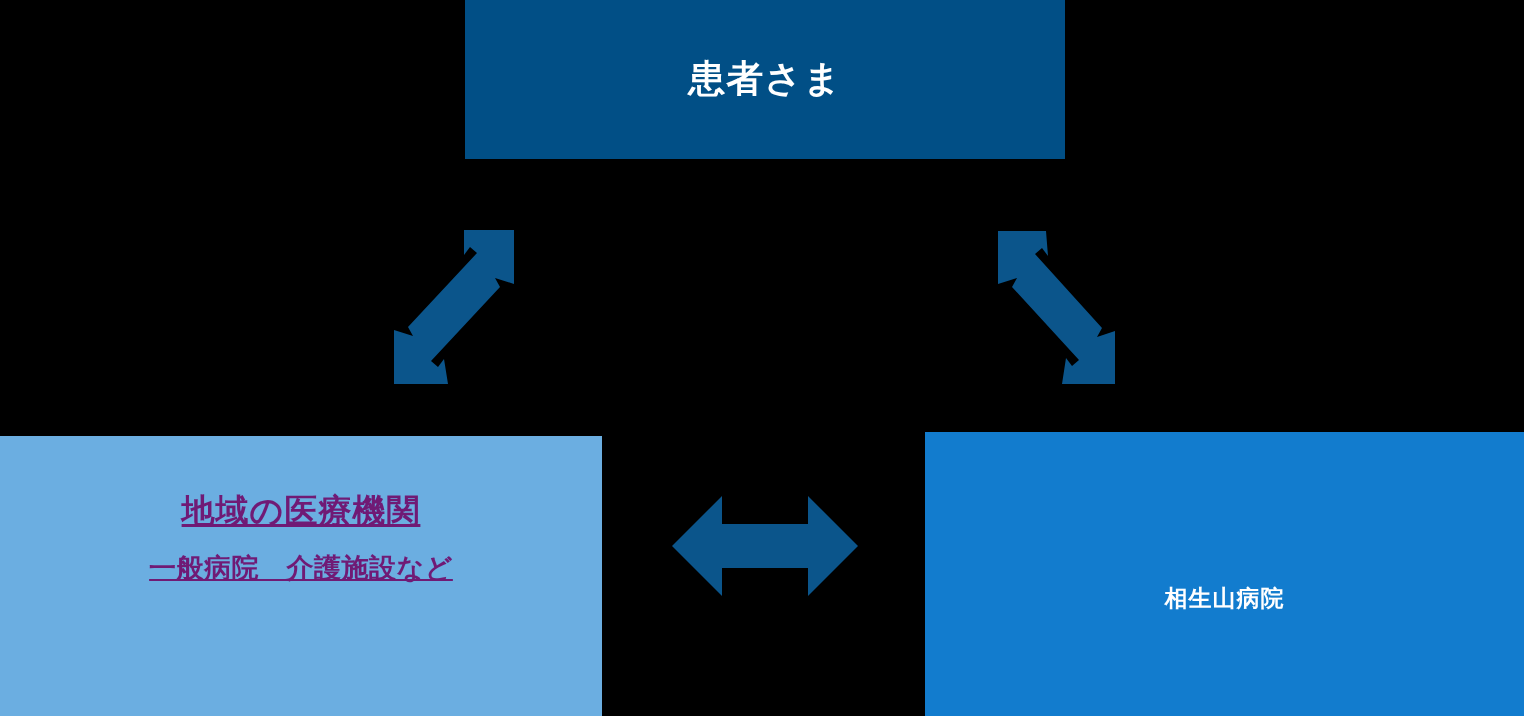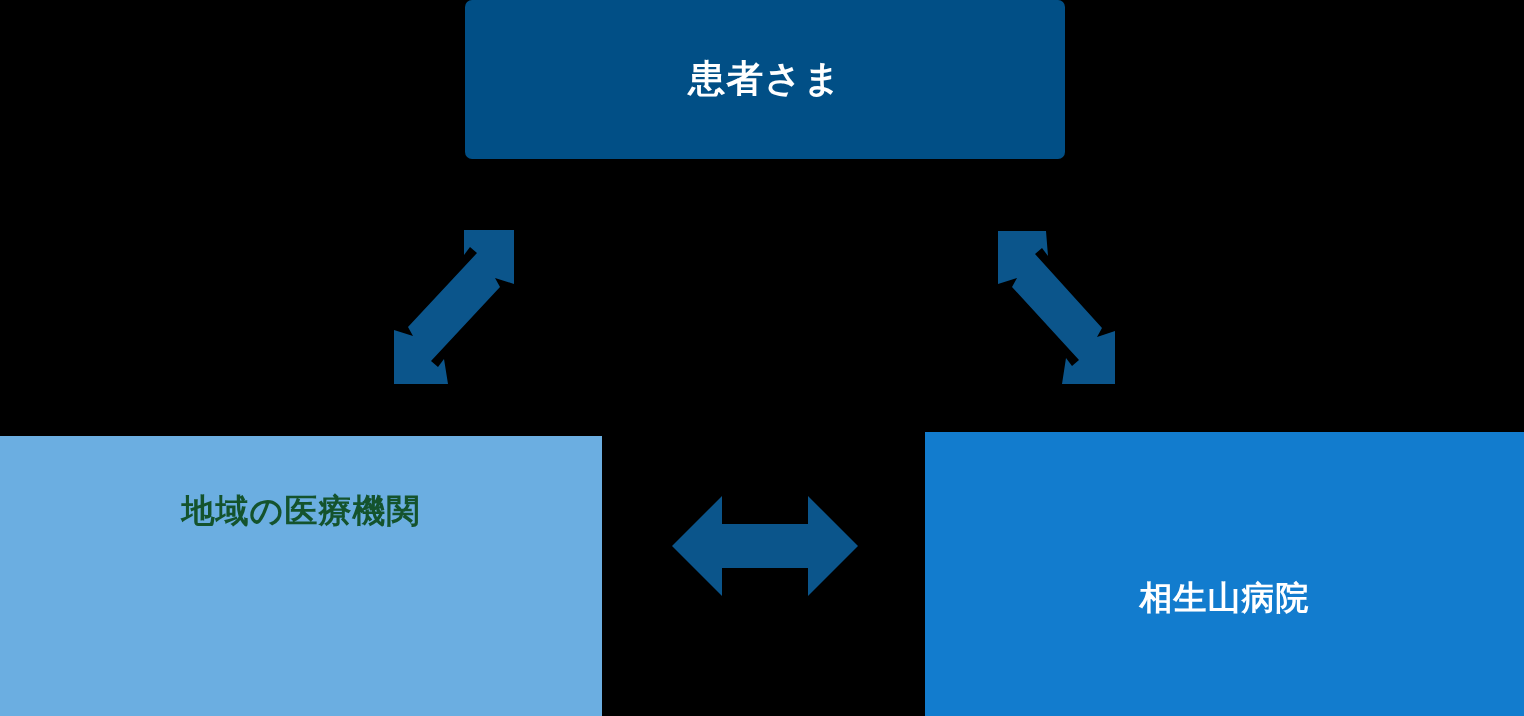--- a/index.html
+++ b/index.html
@@ -28,21 +28,20 @@
     color: #ffffff;
   }
 
   
   #node-patient {
     left: 465px;
     top: 0px;
     width: 600px;
     height: 159px;
     background: #014F86;
-    border-radius: 7px;
   }
   #node-patient .title {
     font-size: 37px;
     font-weight: bold;
     letter-spacing: 1px;
     line-height: 1.1;
   }
 
   
   #node-regional {
@@ -70,21 +69,21 @@
 
   
   #node-hospital {
     left: 925px;
     top: 432px;
     width: 599px;
     height: 284px;
     background: #127CCE;
   }
   #node-hospital .title {
-    font-size: 33px;
+    font-size: 23px;
     font-weight: bold;
     letter-spacing: 1px;
     line-height: 1.15;
     margin-top: 48px;
   }
 
   
   .arrow {
     position: absolute;
   }
@@ -94,23 +93,24 @@
 </style>
 </head>
 <body>
 
 <div id="canvas" style="background: rgb(0, 0, 0);">
 
   <div class="node" id="node-patient" style="background: rgb(1, 79, 134); color: rgb(255, 255, 255);">
     <div class="title">患者さま</div>
   </div>
 
-  <div class="node" id="node-regional" style="background: rgb(107, 174, 225); color: #14532d;">
+  <div class="node" id="node-regional" style="background: rgb(107, 174, 225); color: #701a75; text-decoration: underline;">
     <div class="title">地域の医療機関</div>
     <div class="sublines">
+      <div>一般病院　介護施設など</div>
     </div>
   </div>
 
   <div class="node" id="node-hospital" style="background: rgb(18, 124, 206); color: rgb(255, 255, 255);">
     <div class="title">相生山病院</div>
   </div>
 
   <svg class="arrow" id="arrow-left-diagonal" viewBox="0 0 150 162">
     <polygon points="96,4 146,4 146,58 127,52 132,61 63,135 70,141 76,133 80,158 26,158 26,104 45,110 40,101 109,27 102,21 96,29" fill="#0B558B"></polygon>
   </svg>

